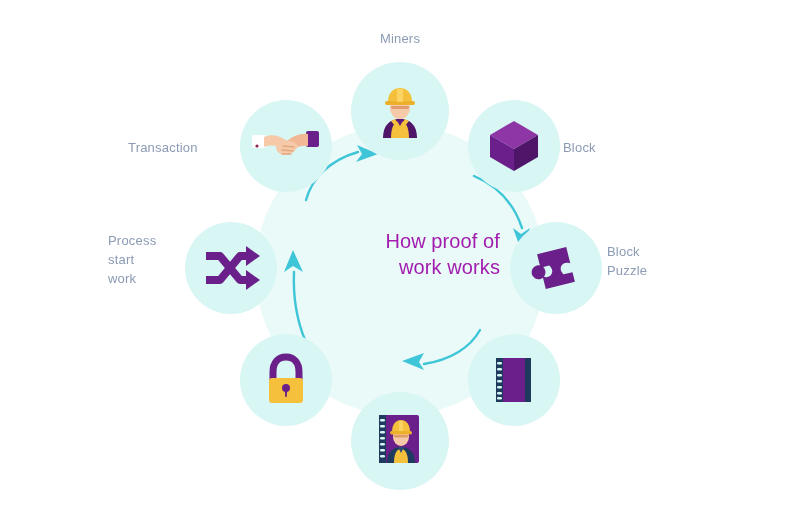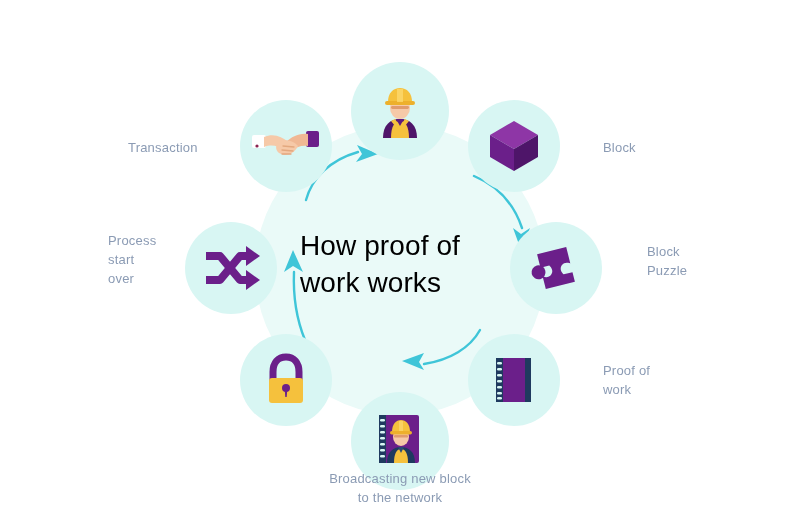--- a/index.html
+++ b/index.html
@@ -28,25 +28,25 @@
     width: 290px;
     height: 290px;
     border-radius: 50%;
     background: #eafaf8;
   }
   .center-title {
     position: absolute;
     left: 300px;
     top: 228px;
     width: 200px;
-    text-align: left;
-    font-size: 28px;
+    text-align: right;
+    font-size: 20px;
     line-height: 1.32;
     font-weight: 400;
-    color: #000000;
+    color: #a21caf;
     letter-spacing: .1px;
     white-space: pre-line;
   }
 
   
   .arrow-layer {
     position: absolute;
     left: 0; top: 0;
     width: 800px; height: 530px;
     pointer-events: none;
@@ -66,21 +66,21 @@
   .node.big { width: 98px; height: 98px; }
 
   .node-label {
     position: absolute;
     font-size: 13px;
     line-height: 1.45;
     color: #8b9bb4;
     white-space: pre-line;
     letter-spacing: .2px;
   }
-  .lab-right { text-align: left; margin-left: 40px; }
+  .lab-right { text-align: left; }
   .lab-left  { }
   .lab-center{ text-align: center; }
 
   .icon-svg { display: block; }
 </style>
 </head>
 <body>
 
 <div id="stage">
 
@@ -105,20 +105,21 @@
 
     <g>
       <path d="M305,340 C296,318 293,296 294,272" fill="none" stroke="#3fc5d8" stroke-width="2.4" stroke-linecap="round"></path>
       <path d="M293,250 L303,272 L293,266 L284,272 Z" fill="#3fc5d8"></path>
     </g>
   </svg>
 
   <div class="center-title">How proof of
 work works</div>
 
+  <div class="node-label lab-center" style="left:340px; top:30px; width:120px;">Miners</div>
   <div class="node big" style="left:351px; top:62px;">
     <svg class="icon-svg" width="62" height="62" viewBox="0 0 62 62">
 
       <path d="M14,58 C14,45 21,39 31,39 C41,39 48,45 48,58 Z" fill="#4e1569"></path>
 
       <path d="M22,58 C22,46 26,41 31,41 C36,41 40,46 40,58 Z" fill="#f5c13d"></path>
       <path d="M22,41 L31,52 L40,41 L36,39 L31,46 L26,39 Z" fill="#f5c13d"></path>
 
       <path d="M27,39 L31,46 L35,39 Z" fill="#5d1a7d"></path>
 
@@ -162,22 +163,20 @@
         <rect x="9" y="10" width="5" height="2.6" rx="1.3"></rect>
         <rect x="9" y="16" width="5" height="2.6" rx="1.3"></rect>
         <rect x="9" y="22" width="5" height="2.6" rx="1.3"></rect>
         <rect x="9" y="28" width="5" height="2.6" rx="1.3"></rect>
         <rect x="9" y="34" width="5" height="2.6" rx="1.3"></rect>
         <rect x="9" y="40" width="5" height="2.6" rx="1.3"></rect>
         <rect x="9" y="45" width="5" height="2.6" rx="1.3"></rect>
       </g>
     </svg>
   </div>
-  <div class="node-label lab-right" style="left:563px; top:362px; width:110px;">Proof of
-work</div>
 
   <div class="node big" style="left:351px; top:392px;">
     <svg class="icon-svg" width="58" height="62" viewBox="0 0 58 62">
 
       <rect x="10" y="5" width="38" height="48" rx="2" fill="#6b1f8a"></rect>
       <rect x="8" y="5" width="7" height="48" fill="#1f3a5f"></rect>
       <g fill="#d8f6f3">
         <rect x="9" y="9" width="5" height="2.4" rx="1.2"></rect>
         <rect x="9" y="15" width="5" height="2.4" rx="1.2"></rect>
         <rect x="9" y="21" width="5" height="2.4" rx="1.2"></rect>
@@ -190,22 +189,20 @@
       <path d="M16,53 C16,42 22,37 30,37 C38,37 44,42 44,53 Z" fill="#1f3a5f"></path>
       <path d="M23,53 C23,43 26,39 30,39 C34,39 37,43 37,53 Z" fill="#f5c13d"></path>
       <path d="M27,37 L30,43 L33,37 Z" fill="#2b4a74"></path>
       <ellipse cx="30" cy="27" rx="8" ry="9" fill="#f6c9a8"></ellipse>
       <rect x="23" y="25" width="14" height="2.6" rx="1.2" fill="#e09b6d"></rect>
       <path d="M21,22 C21,14 25,10 30,10 C35,10 39,14 39,22 Z" fill="#f5c13d"></path>
       <rect x="19" y="21" width="22" height="3.4" rx="1.7" fill="#edb02c"></rect>
       <path d="M28,11 L32,11 L32,21 L28,21 Z" fill="#fcd972" opacity="0.7"></path>
     </svg>
   </div>
-  <div class="node-label lab-center" style="left:300px; top:470px; width:200px;">Broadcasting new block
-to the network</div>
 
   <div class="node" style="left:240px; top:334px;">
     <svg class="icon-svg" width="54" height="56" viewBox="0 0 54 56">
       <path d="M14,28 L14,20 C14,11 19,5 27,5 C35,5 40,11 40,20 L40,28" fill="none" stroke="#6b1f8a" stroke-width="7" stroke-linecap="round"></path>
       <rect x="10" y="26" width="34" height="25" rx="3" fill="#f5c13d"></rect>
       <circle cx="27" cy="36" r="4" fill="#6b1f8a"></circle>
       <path d="M25.6,36 L28.4,36 L27.7,45 L26.3,45 Z" fill="#6b1f8a"></path>
     </svg>
   </div>
 
@@ -214,21 +211,21 @@
 
       <path d="M6,13 L20,13 L40,37 L50,37" fill="none" stroke="#6b1f8a" stroke-width="8" stroke-linecap="butt" stroke-linejoin="round"></path>
       <path d="M6,37 L20,37 L40,13 L50,13" fill="none" stroke="#6b1f8a" stroke-width="8" stroke-linecap="butt" stroke-linejoin="round"></path>
 
       <path d="M46,3 L60,13 L46,23 Z" fill="#6b1f8a"></path>
       <path d="M46,27 L60,37 L46,47 Z" fill="#6b1f8a"></path>
     </svg>
   </div>
   <div class="node-label lab-left" style="left:108px; top:232px; width:66px;">Process
 start
-over</div>
+work</div>
 
   <div class="node" style="left:240px; top:100px;">
     <svg class="icon-svg" width="72" height="50" viewBox="0 0 72 50">
 
       <rect x="2" y="14" width="14" height="13" rx="2" fill="#ffffff"></rect>
       <circle cx="7" cy="25" r="1.6" fill="#8a2350"></circle>
 
       <rect x="56" y="10" width="13" height="16" rx="2" fill="#6b1f8a"></rect>
 
       <path d="M14,16 C24,12 32,16 38,21 L34,29 C28,25 22,23 14,26 Z" fill="#f6c9a8"></path>

